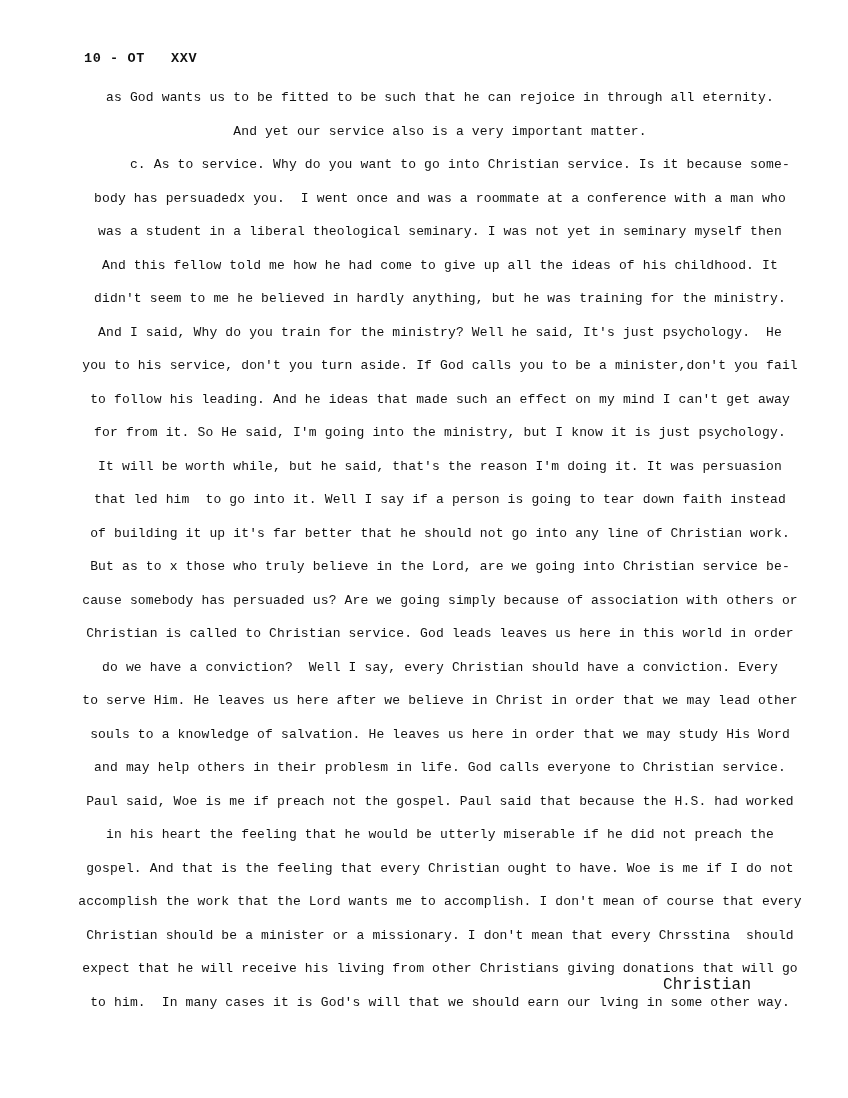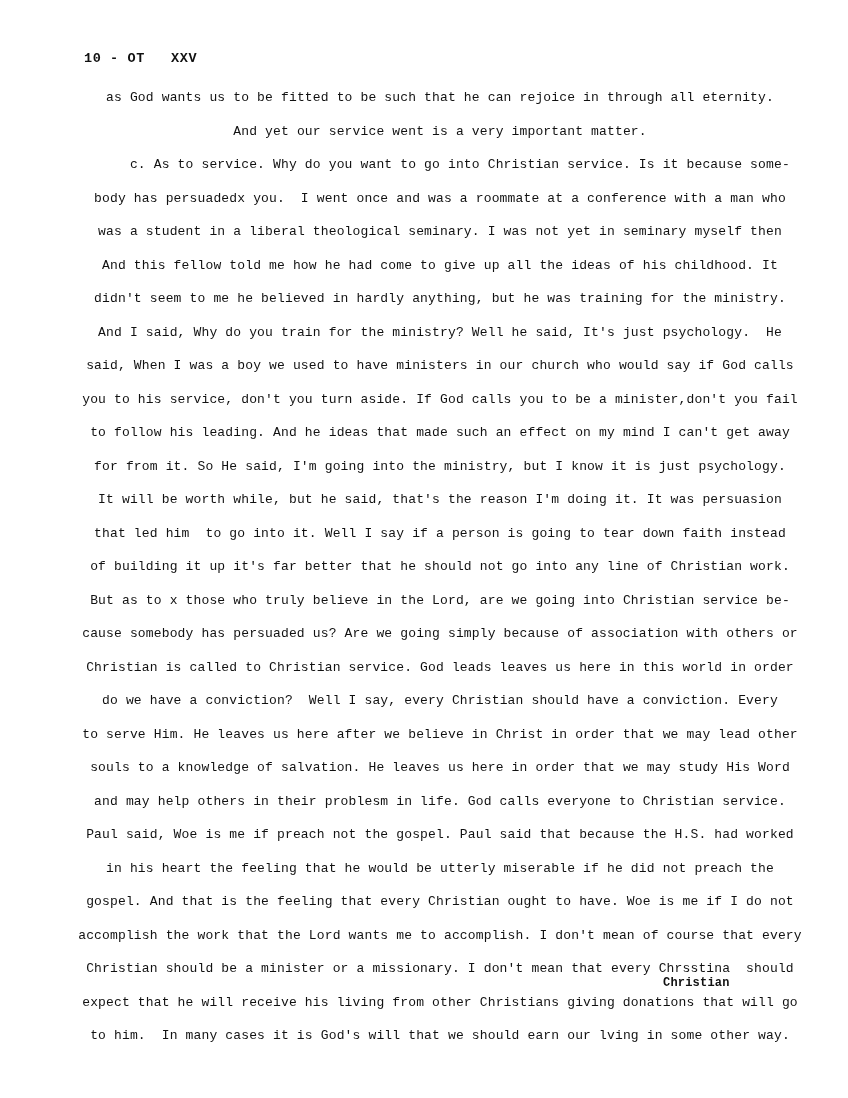--- a/index.html
+++ b/index.html
@@ -41,43 +41,41 @@
   .line {
     font-size: 13px;
     line-height: 33.5px;
     white-space: pre;
     letter-spacing: 0.15px;
     height: 33.5px;
     text-align: center;
   }
   .insert-above {
     position: absolute;
-    font-size: 12px;
+    font-size: 16px;
     white-space: pre;
     letter-spacing: 0.2px;
-    font-weight: bold;
   }
 </style>
 </head>
 <body>
 
 <div class="page">
 
   <div class="header-line">10 - OT   XXV</div>
 
   <div class="body-text">
     <div class="line">as God wants us to be fitted to be such that he can rejoice in through all eternity.</div>
-    <div class="line">And yet our service went is a very important matter.</div>
+    <div class="line">And yet our service also is a very important matter.</div>
     <div class="line">     c. As to service. Why do you want to go into Christian service. Is it because some-</div>
     <div class="line">body has persuadedx you.  I went once and was a roommate at a conference with a man who</div>
     <div class="line">was a student in a liberal theological seminary. I was not yet in seminary myself then</div>
     <div class="line">And this fellow told me how he had come to give up all the ideas of his childhood. It</div>
     <div class="line">didn't seem to me he believed in hardly anything, but he was training for the ministry.</div>
     <div class="line">And I said, Why do you train for the ministry? Well he said, It's just psychology.  He</div>
-    <div class="line">said, When I was a boy we used to have ministers in our church who would say if God calls</div>
     <div class="line">you to his service, don't you turn aside. If God calls you to be a minister,don't you fail</div>
     <div class="line">to follow his leading. And he ideas that made such an effect on my mind I can't get away</div>
     <div class="line">for from it. So He said, I'm going into the ministry, but I know it is just psychology.</div>
     <div class="line">It will be worth while, but he said, that's the reason I'm doing it. It was persuasion</div>
     <div class="line">that led him  to go into it. Well I say if a person is going to tear down faith instead</div>
     <div class="line">of building it up it's far better that he should not go into any line of Christian work.</div>
     <div class="line">But as to x those who truly believe in the Lord, are we going into Christian service be-</div>
     <div class="line">cause somebody has persuaded us? Are we going simply because of association with others or</div>
     <div class="line">Christian is called to Christian service. God leads leaves us here in this world in order</div>
     <div class="line">do we have a conviction?  Well I say, every Christian should have a conviction. Every</div>

